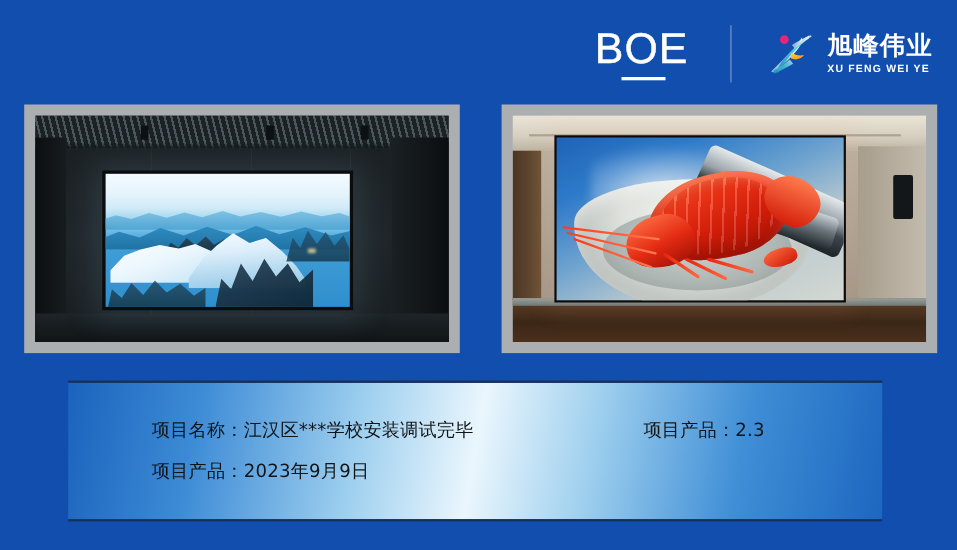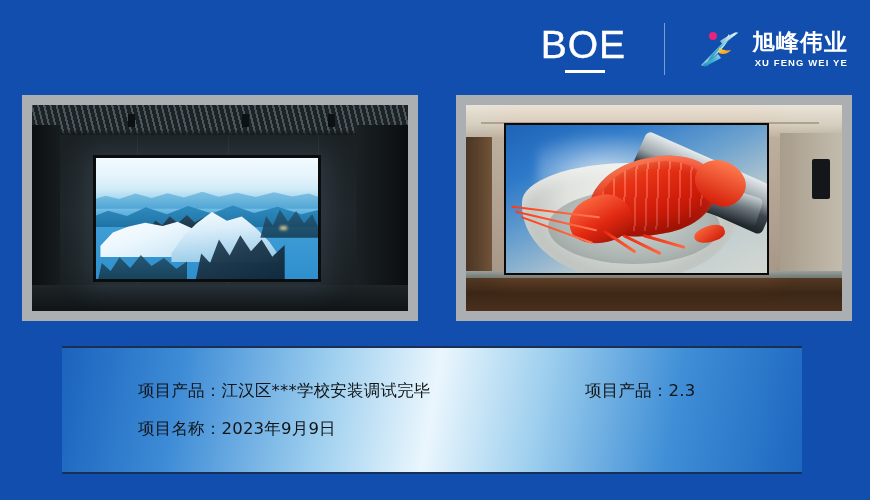--- a/index.html
+++ b/index.html
@@ -58,21 +58,20 @@
     width: 1px;
     height: 52px;
     background: rgba(255,255,255,0.45);
     margin: 0 16px 0 0;
   }
 
   .partner {
     display: flex;
     align-items: center;
     gap: 9px;
-    text-align: right;
   }
   .partner-mark {
     width: 46px;
     height: 42px;
     flex: 0 0 auto;
   }
   .partner-text {
     display: flex;
     flex-direction: column;
     justify-content: center;
@@ -476,19 +475,19 @@
           <div class="leg leg2"></div>
           <div class="leg leg3"></div>
           <div class="claw"></div>
         </div>
       </div>
     </div>
   </div>
 
   <div class="info-panel">
     <div class="info-grid">
-      <div class="info-item">项目产品：江汉区***学校安装调试完毕</div>
+      <div class="info-item">项目名称：江汉区***学校安装调试完毕</div>
       <div class="info-item">项目产品：2.3</div>
-      <div class="info-item">项目名称：2023年9月9日</div>
+      <div class="info-item">项目产品：2023年9月9日</div>
     </div>
   </div>
 
 </div>
 
 </body></html>

